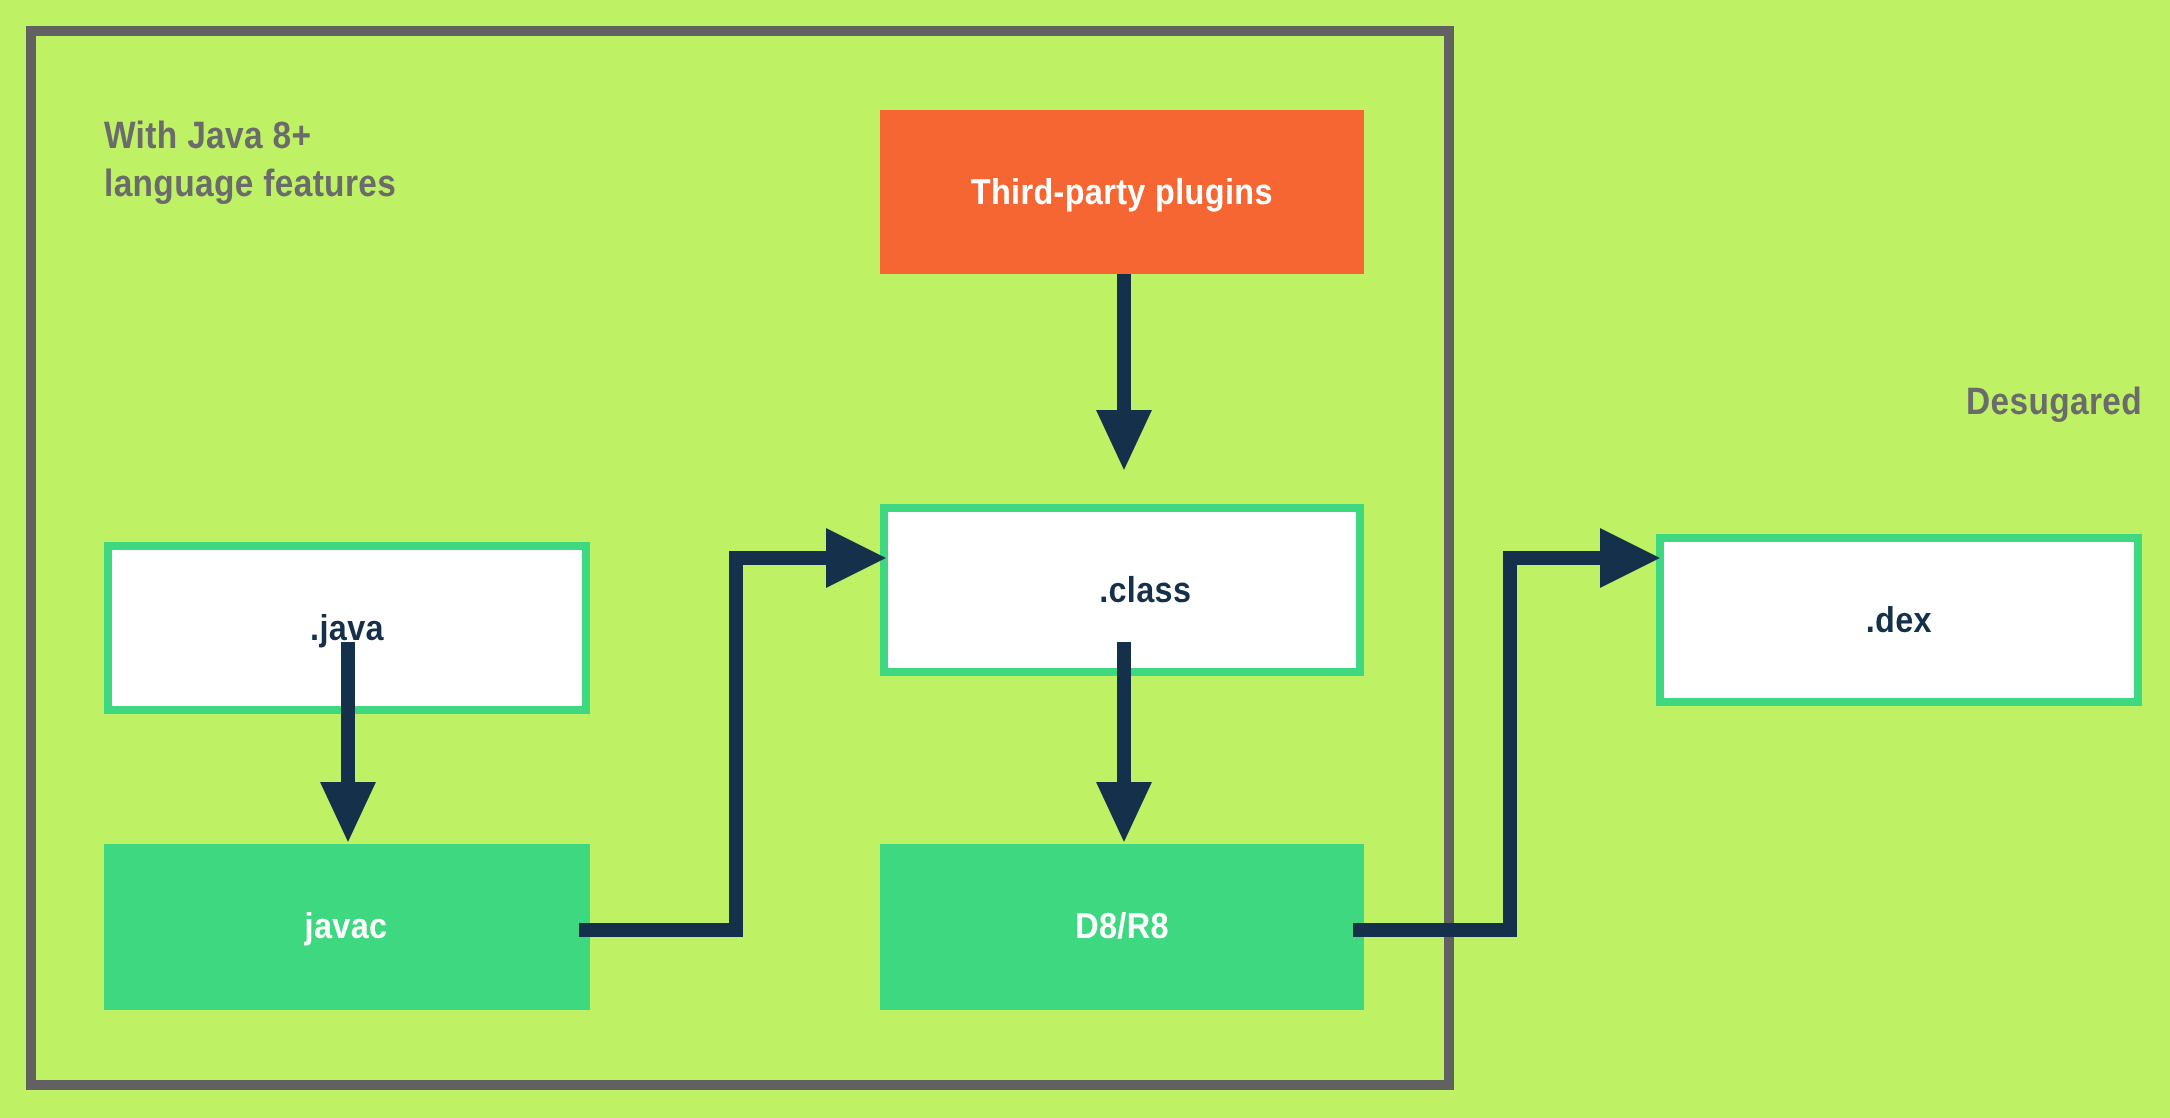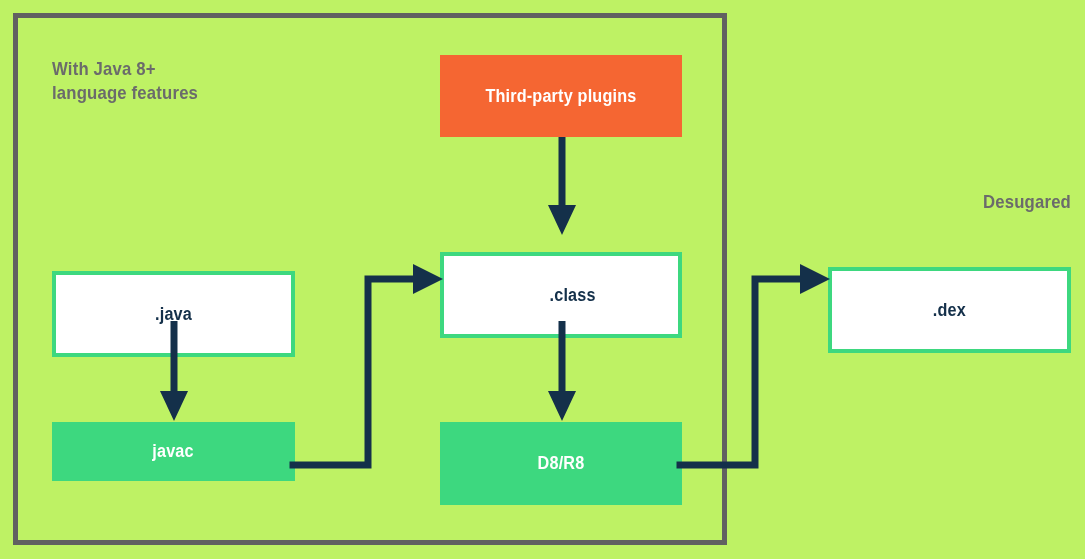--- a/index.html
+++ b/index.html
@@ -81,21 +81,21 @@
     color: #ffffff;
   }
   .node.filled-orange {
     background: #f56632;
     border: none;
     color: #ffffff;
   }
 
   
   #node-java    { left: 52px;  top: 235px; width: 243px; height: 86px; margin-top: 36px; }
-  #node-javac   { left: 52px;  top: 422px; width: 243px; height: 59px; }
+  #node-javac   { left: 52px;  top: 422px; width: 243px; height: 83px; }
   #node-plugins { left: 440px; top: 55px;  width: 242px; height: 82px; }
   #node-class   { left: 440px; top: 252px; width: 242px; height: 86px; padding-left: 24px; }
   #node-d8r8    { left: 440px; top: 422px; width: 242px; height: 83px; align-items: center; }
   #node-dex     { left: 828px; top: 235px; width: 243px; height: 86px; margin-top: 32px; }
 
   
   .connector {
     position: absolute;
     pointer-events: none;
   }

